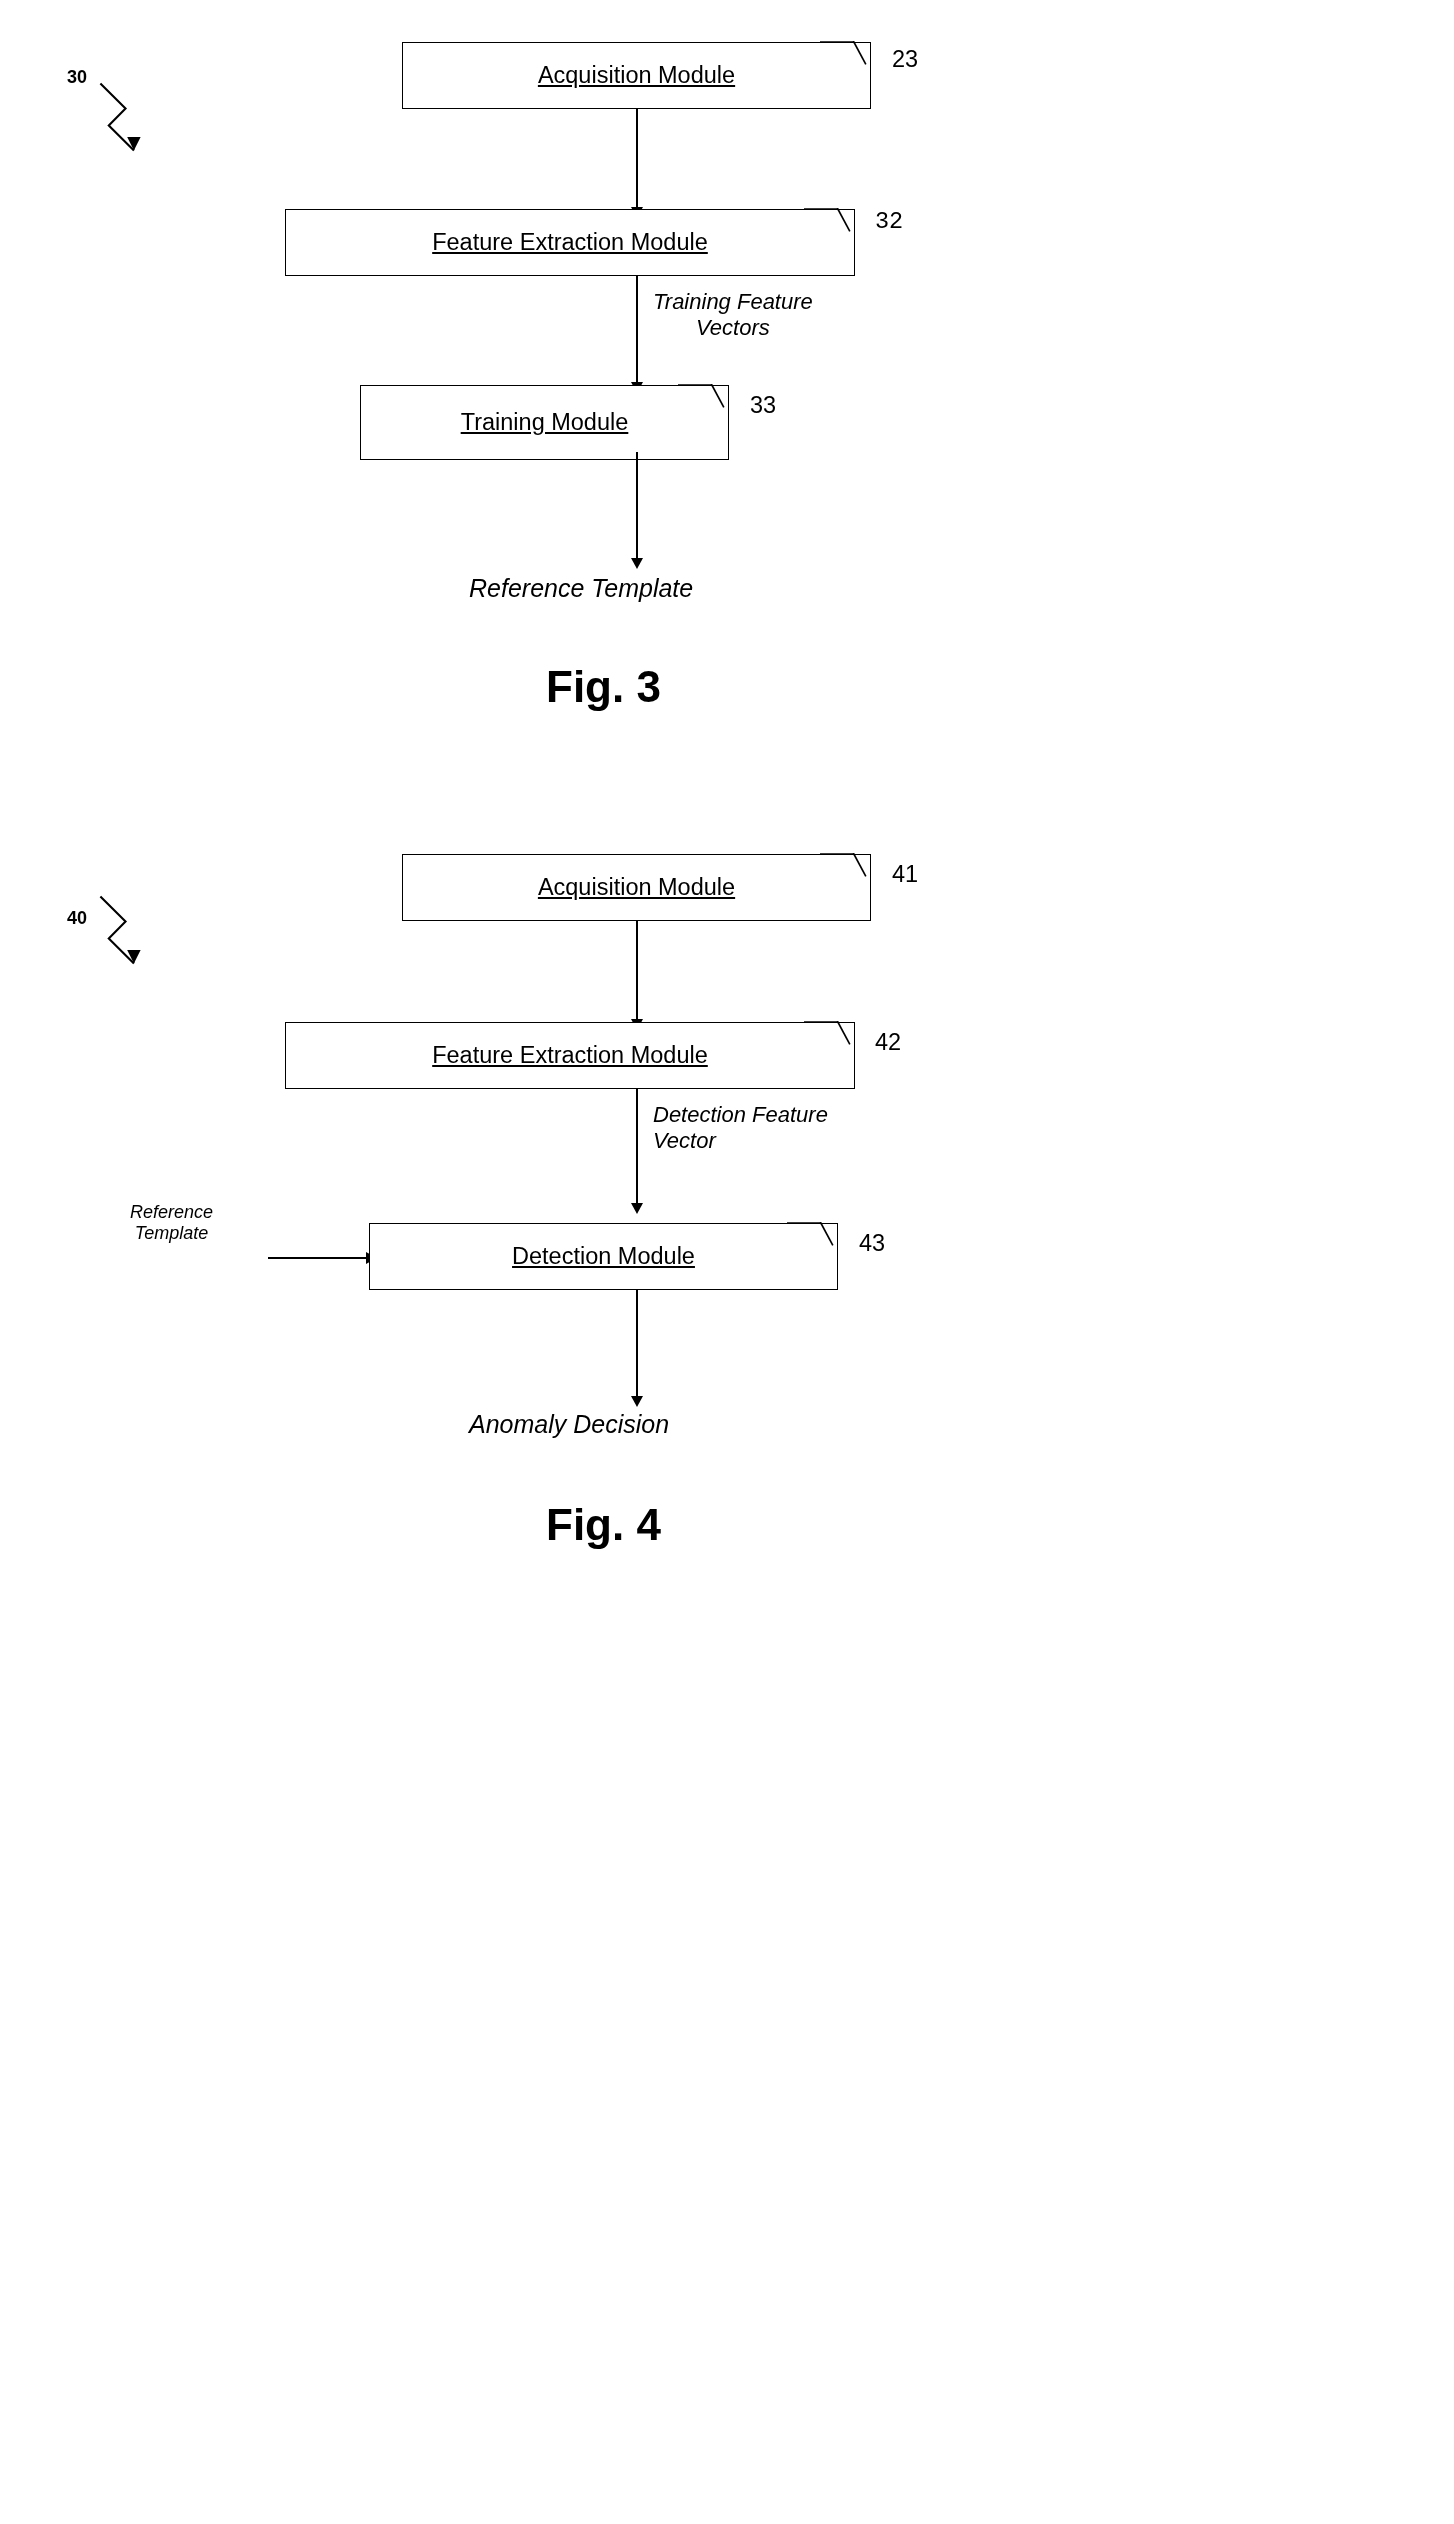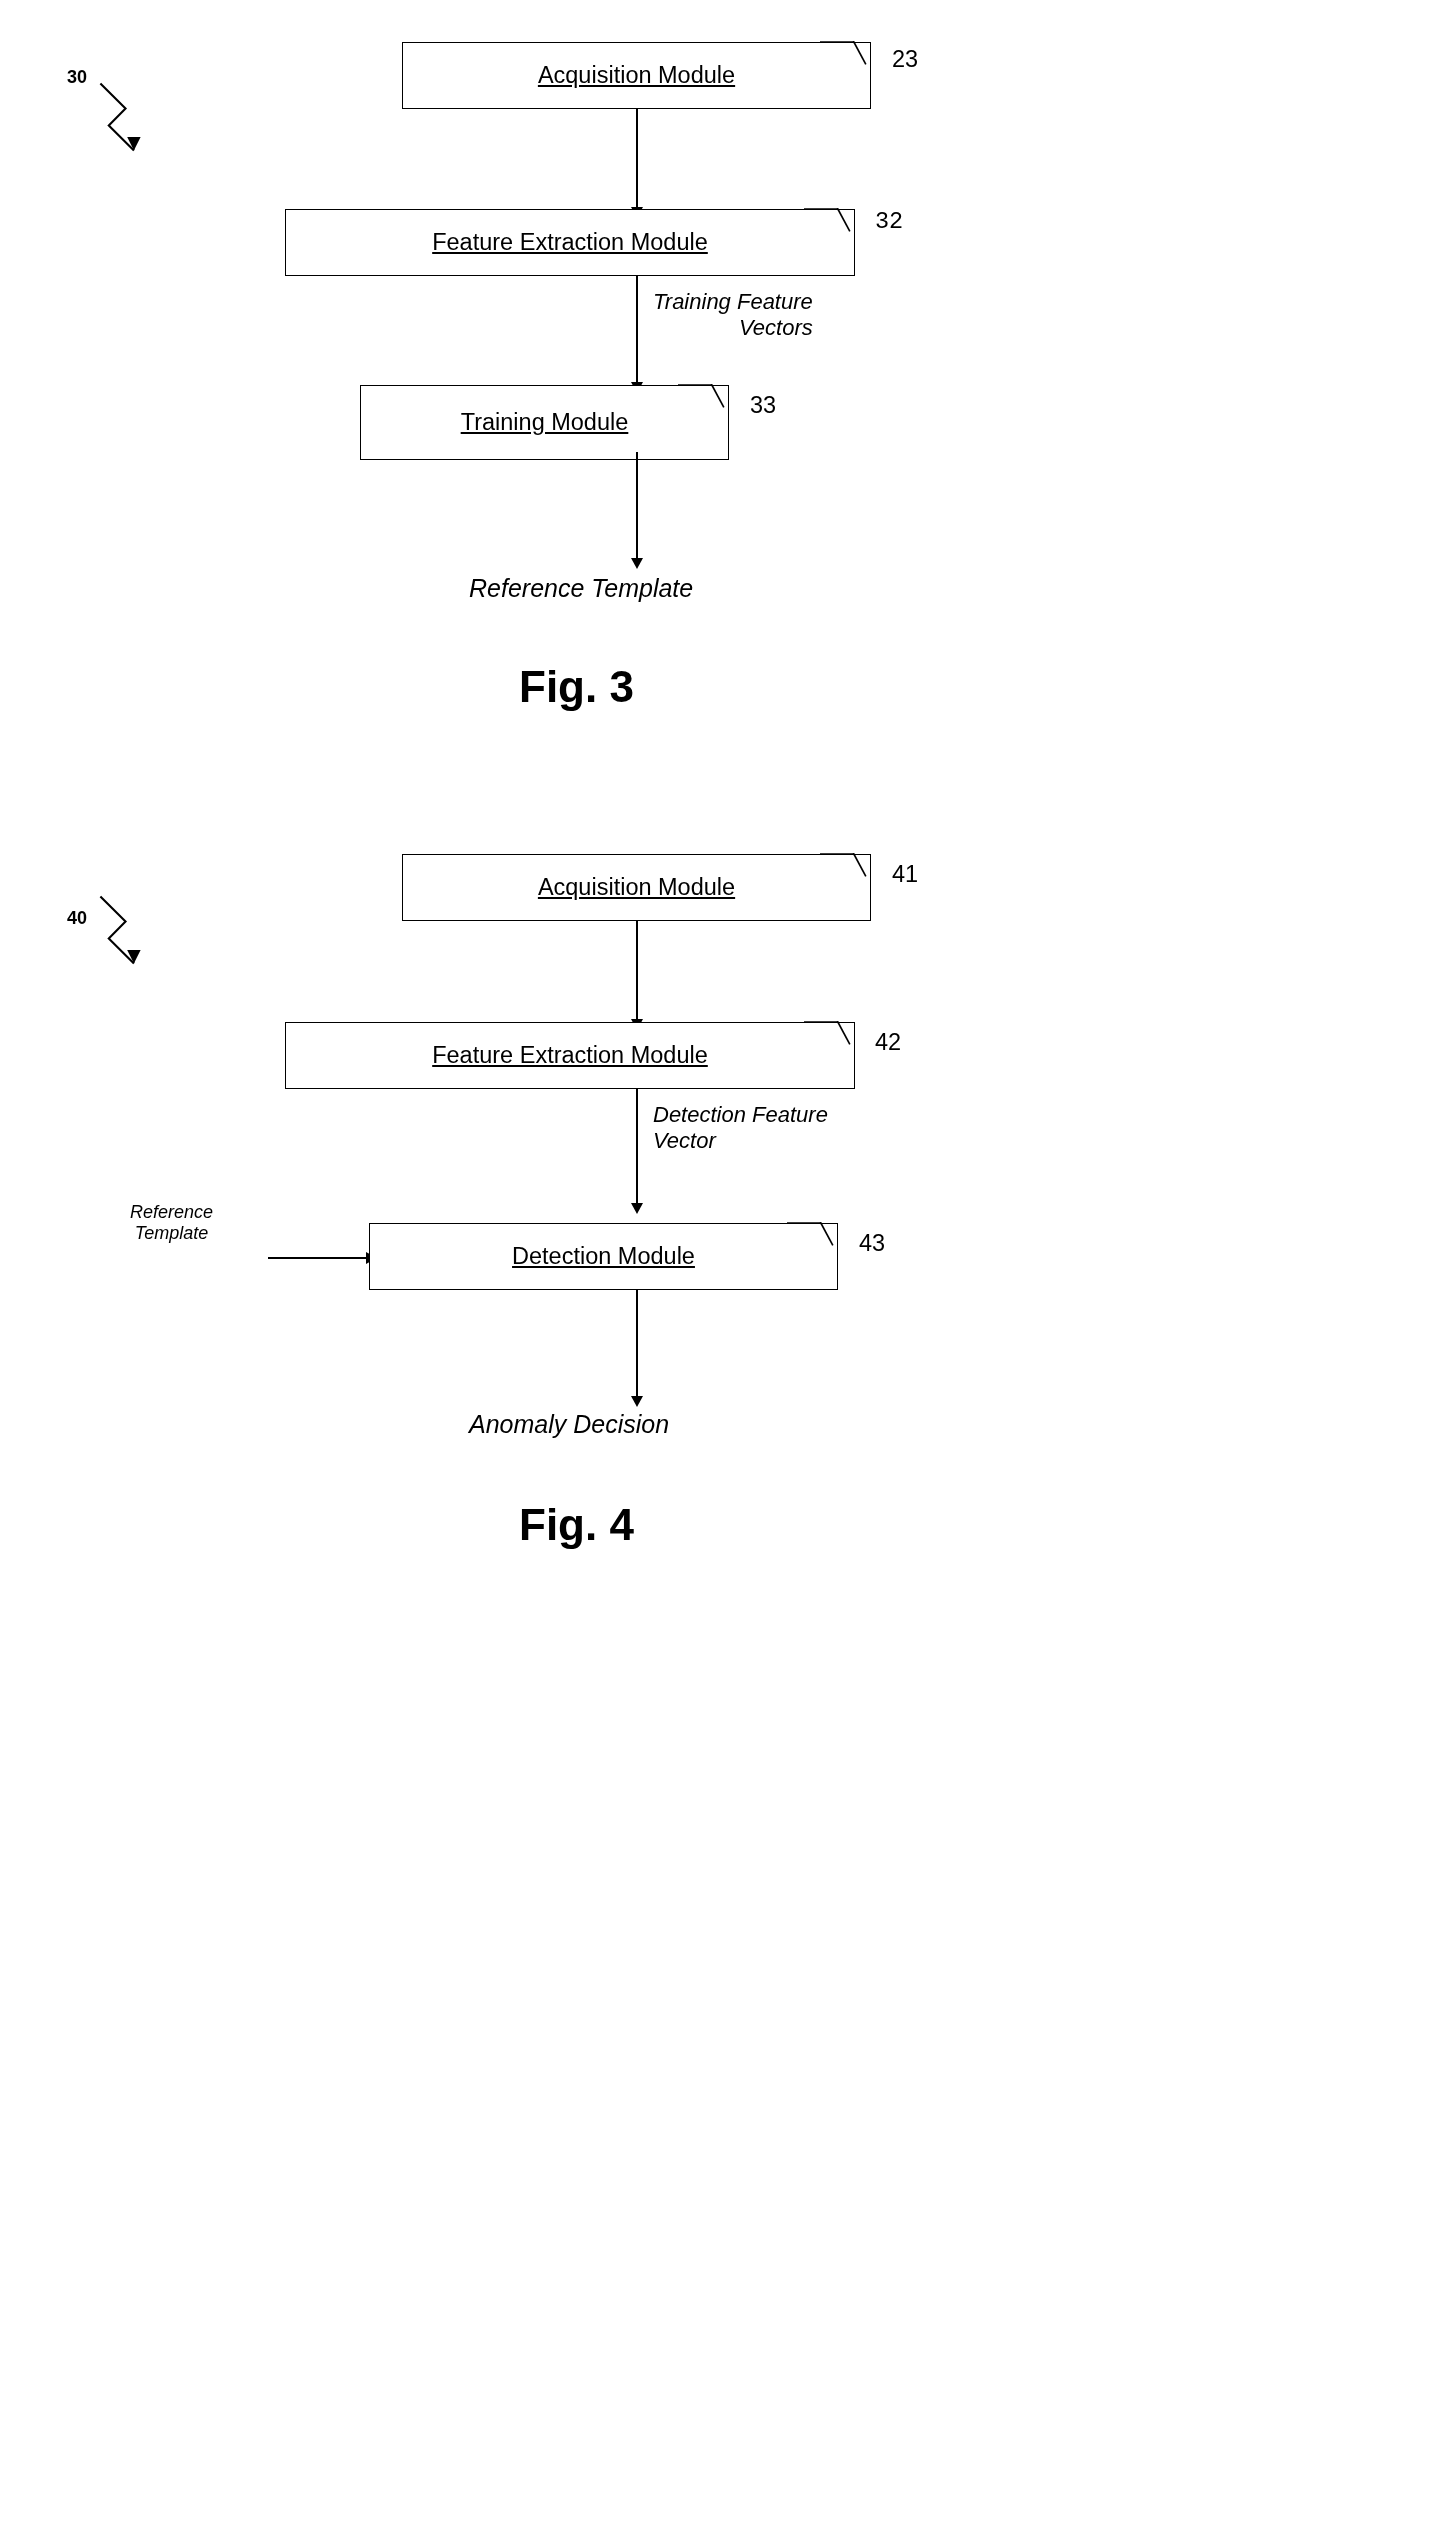--- a/index.html
+++ b/index.html
@@ -74,20 +74,21 @@
       font-family: Arial, sans-serif;
       text-align: center;
     }
 
     
     .fig-label {
       position: absolute;
       font-size: 44px;
       font-weight: bold;
       font-family: Arial, sans-serif;
+      margin-left: 27px;
     }
 
     
     .ref-num {
       position: absolute;
       font-size: 23.5px;
       font-family: Arial, sans-serif;
     }
 
     
@@ -132,21 +133,21 @@
       <line x1="0" y1="0" x2="40" y2="0" stroke="#000" stroke-width="2"></line>
       <line x1="40" y1="0" x2="55" y2="28" stroke="#000" stroke-width="2"></line>
     </svg>
   </div>
   <div class="ref-num" style="left: 875px; top: 208px; font-family: Liberation Mono, monospace;">
     <span>32</span>
   </div>
 
   <div class="arrow-v" style="left: 636px; top: 276px; height: 109px;"></div>
 
-  <div class="italic-label" style="left: 653px; top: 289px; text-align:right;">
+  <div class="italic-label" style="left: 653px; top: 289px; text-align:center;">
     <span>Training Feature<br>Vectors</span>
   </div>
 
   <div class="module-box" style="left: 360px; top: 385px; width: 369px; height: 75px; text-align: center;">
     <span>Training Module</span>
     <svg style="position:absolute;top:-1.7px;right:0;width:50px;height:25px;" viewBox="0 0 60 30" width="50" height="25">
       <line x1="0" y1="0" x2="40" y2="0" stroke="#000" stroke-width="2"></line>
       <line x1="40" y1="0" x2="55" y2="28" stroke="#000" stroke-width="2"></line>
     </svg>
   </div>

